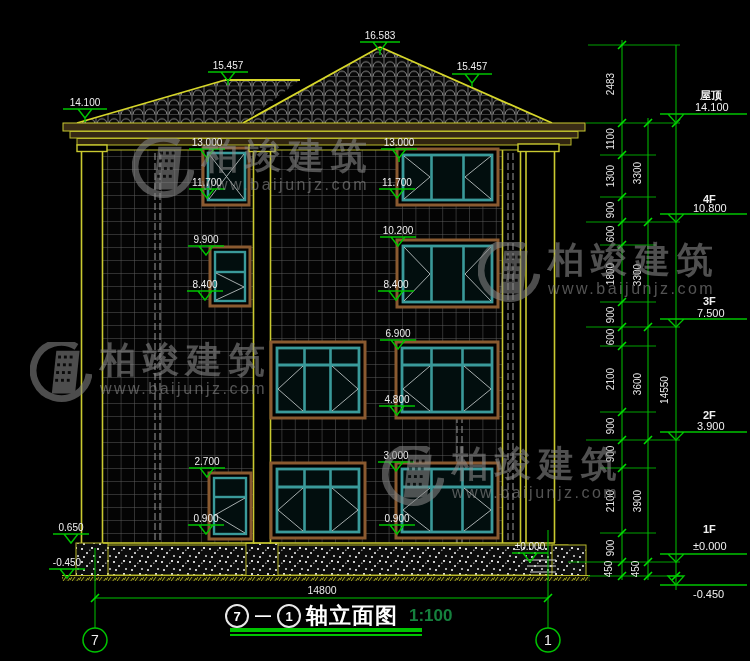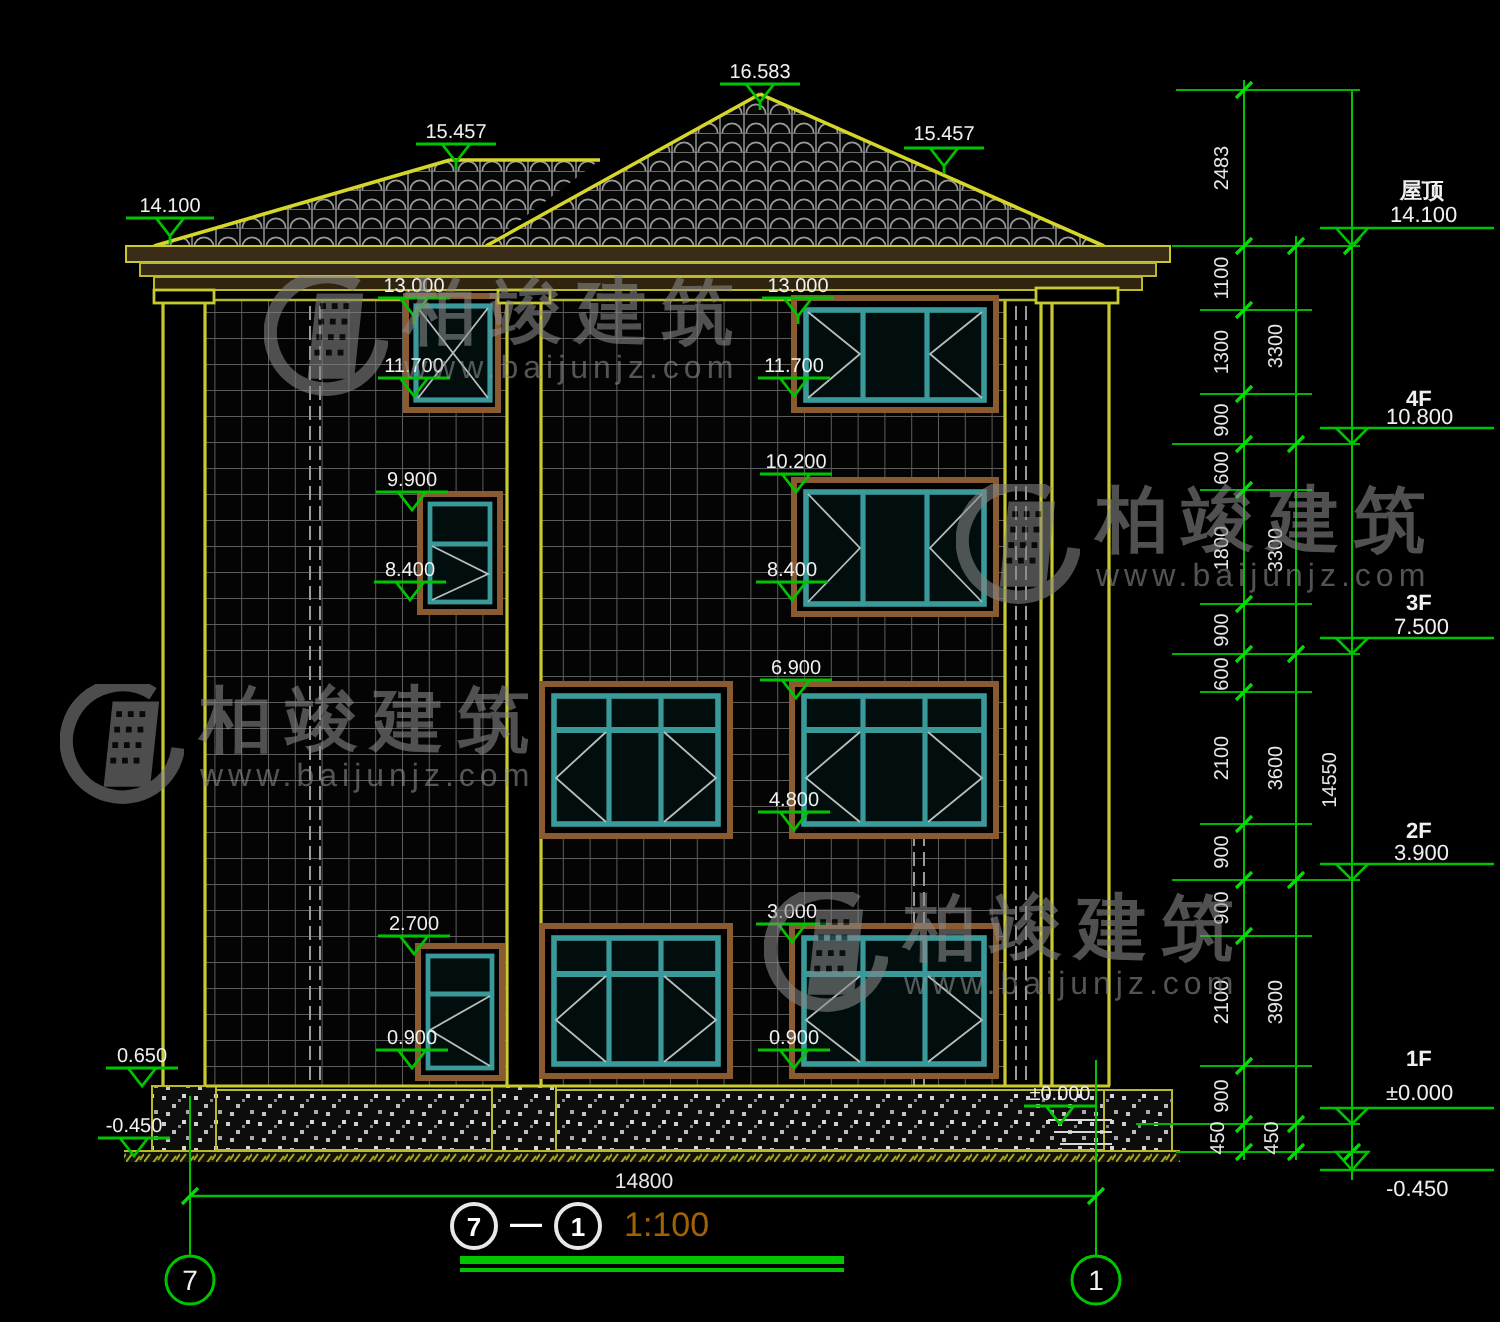--- a/index.html
+++ b/index.html
@@ -8,21 +8,21 @@
   svg text{font-family:"Liberation Sans",sans-serif;}
   .wm{position:absolute;display:flex;gap:8px;opacity:.58;pointer-events:none;z-index:5;}
   .wm-logo{width:62px;height:64px;flex:0 0 auto;}
   .wm-name{font-size:36px;font-weight:bold;color:#8a8a8a;letter-spacing:7px;line-height:1.0;white-space:nowrap;}
   .wm-url{font-size:16px;font-weight:normal;color:#8f8f8f;letter-spacing:2.5px;margin-top:2px;white-space:nowrap;}
   .titlebar{position:absolute;left:225px;top:601px;display:flex;align-items:center;gap:5px;z-index:6;}
   .axcir{display:inline-flex;align-items:center;justify-content:center;width:20px;height:20px;
          border:2px solid #e8e8e8;border-radius:50%;color:#fff;font-size:13px;font-weight:bold;}
   .tdash{color:#fff;font-weight:bold;font-size:16px;margin:0 1px;}
   .ttext{color:#fff;font-size:22px;font-weight:bold;letter-spacing:1px;white-space:nowrap;}
-  .tscale{color:#a16207;font-size:17px;font-weight:normal;margin-left:6px;}
+  .tscale{color:#15803d;font-size:17px;font-weight:bold;margin-left:6px;}
   .tunder1{position:absolute;left:230px;top:628px;width:192px;height:4px;background:#00c400;z-index:6;}
   .tunder2{position:absolute;left:230px;top:634px;width:192px;height:2px;background:#00c400;z-index:6;}
 </style>
 </head>
 <body>
 
 <div class="canvas">
 
 <svg width="750" height="661" viewBox="0 0 750 661" style="position:absolute;left:0;top:0;">
   <defs>
@@ -410,18 +410,19 @@
   <div>
     <div class="wm-name">柏竣建筑</div>
     <div class="wm-url">www.baijunjz.com</div>
   </div>
 </div>
 
 <div class="titlebar">
   <span class="axcir">7</span>
   <span class="tdash">—</span>
   <span class="axcir">1</span>
+  <span class="ttext">轴立面图</span>
   <span class="tscale">1:100</span>
 </div>
 <div class="tunder1"></div>
 <div class="tunder2"></div>
 
 </div>
 
 </body></html>

